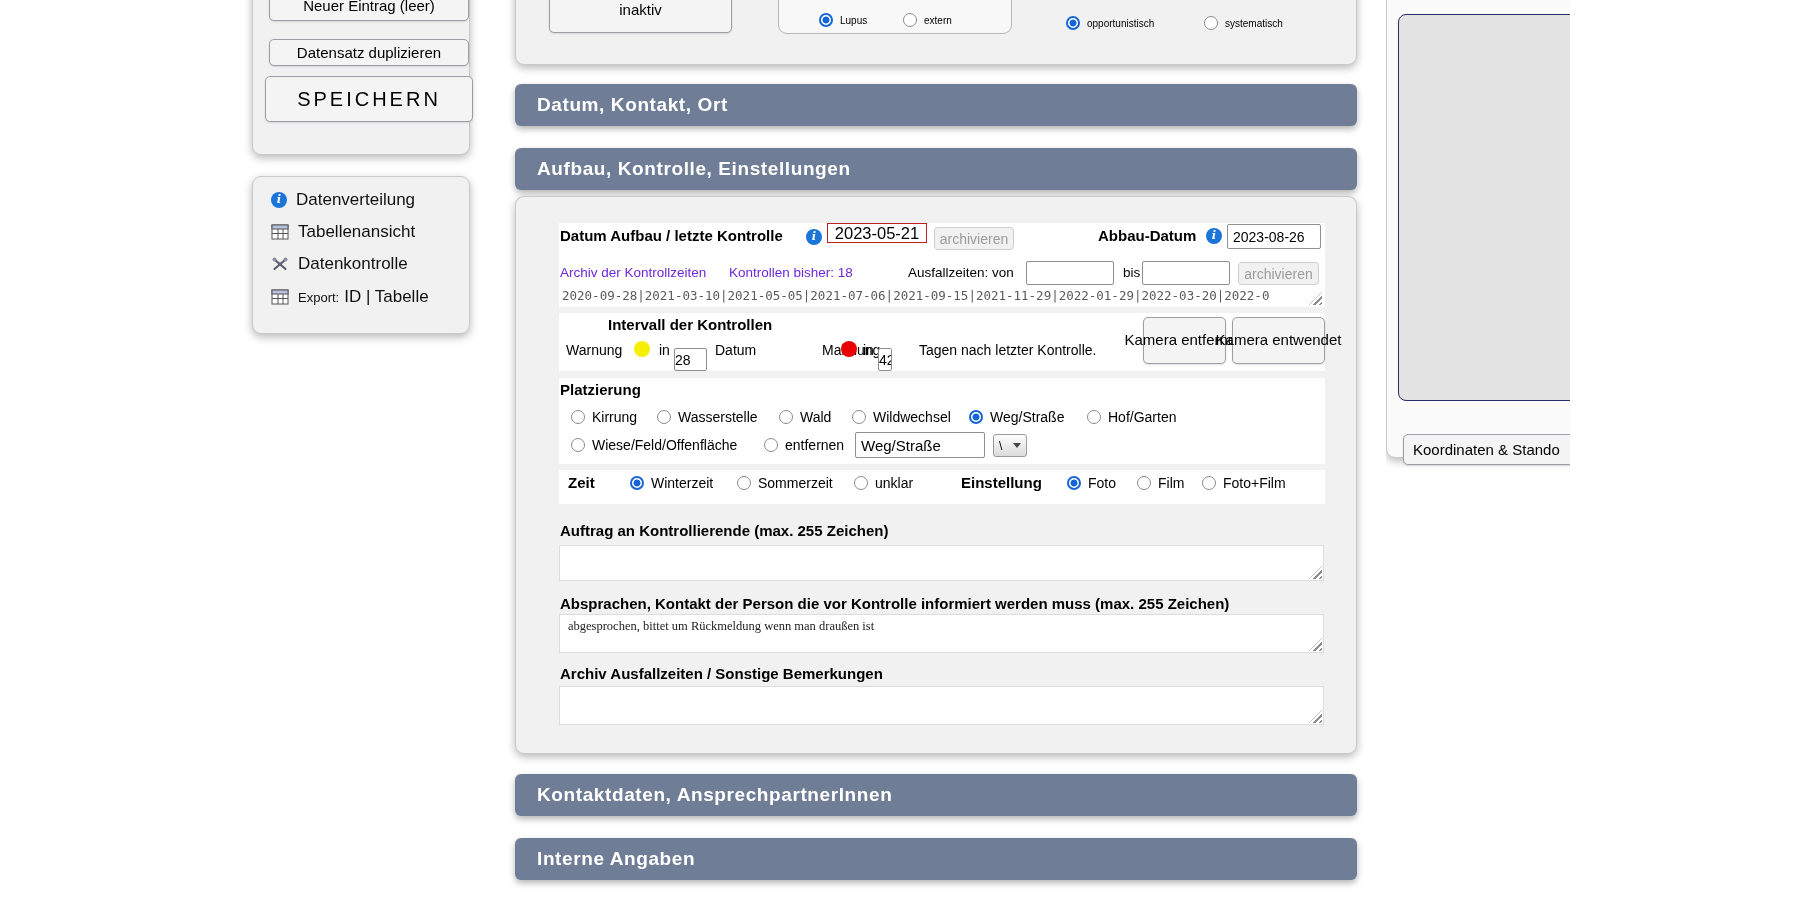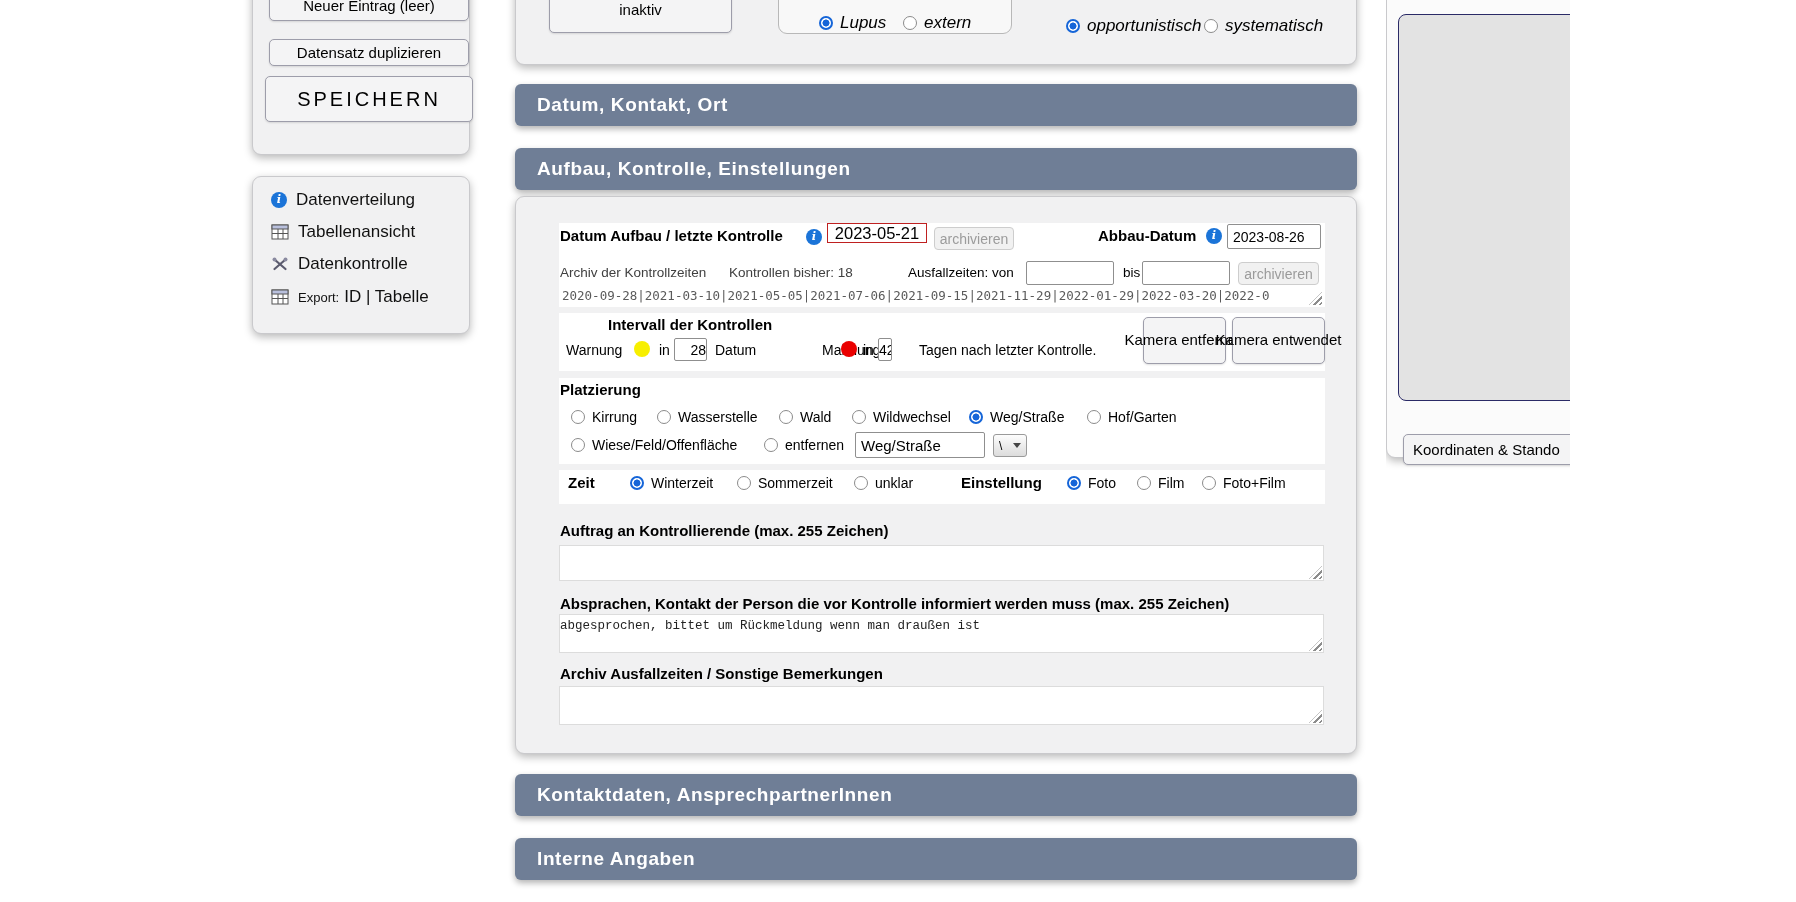--- a/index.html
+++ b/index.html
@@ -11,34 +11,34 @@
   .hdr{position:absolute;left:515px;width:842px;height:42px;background:#6f7e96;border-radius:6px;
        color:#fff;font-size:19px;font-weight:bold;letter-spacing:.6px;line-height:42px;
        padding-left:22px;box-sizing:border-box;box-shadow:0 3px 6px rgba(0,0,0,.3);}
   .btn{position:absolute;display:flex;align-items:center;justify-content:center;background:#f4f4f5;
        border:1px solid #9d9daa;border-radius:5px;font-size:15px;color:#000;box-sizing:border-box;
        box-shadow:0 1px 2px rgba(0,0,0,.12);white-space:nowrap;}
   .btn.dis{color:#9b9b9b;border-color:#cdcdcd;background:#f1f1f1;box-shadow:none;border-radius:4px;font-size:14px;}
   .btn.two{line-height:1.25;text-align:center;}
   .inp{position:absolute;background:#fff;border:1px solid #8f8f8f;border-radius:2px;font-size:14px;
        font-family:inherit;padding:0 5px;box-sizing:border-box;}
-  .inp.center{text-align:right;padding:0;}
+  .inp.center{text-align:left;padding:0;margin-top:10px;}
   .datef{position:absolute;background:#fff;border:1px solid #bf2020;display:flex;align-items:center;
          justify-content:center;font-size:16.5px;box-sizing:border-box;}
-  .ta{position:absolute;background:#fff;border:1px solid #dcdcdc;font-family:Liberation Mono, monospace;
-      font-size:12.5px;color:#222;padding:4px 0;box-sizing:border-box;resize:none;overflow:hidden;}
+  .ta{position:absolute;background:#fff;border:1px solid #dcdcdc;font-family:Liberation Serif, serif;
+      font-size:12.5px;color:#222;padding:4px 8px;box-sizing:border-box;resize:none;overflow:hidden;}
   .rz{position:absolute;width:13px;height:13px;clip-path:polygon(100% 0,100% 100%,0 100%);
       background:repeating-linear-gradient(135deg,#8d8d8d 0 1.5px,transparent 1.5px 4px);}
   .lbl{position:absolute;font-weight:bold;font-size:15px;white-space:nowrap;}
   .txt{position:absolute;font-size:14px;white-space:nowrap;}
-  .gray{color:#404040;}
+  .gray{color:#6d28d9;}
   .sm{font-size:13.5px;}
   .mono{position:absolute;font-family:"DejaVu Sans Mono",monospace;font-size:12.5px;color:#5a5a5a;white-space:nowrap;}
   .opt{position:absolute;display:flex;align-items:center;gap:7px;font-size:14px;white-space:nowrap;}
-  .opt.lg{font-size:17px;font-style:italic;}
+  .opt.lg{font-size:10px;}
   .radio{flex:0 0 auto;width:14px;height:14px;border-radius:50%;border:1.5px solid #8b8b8b;
          background:#fff;box-sizing:border-box;}
   .radio.sel{border:2px solid #1565d8;background:radial-gradient(circle,#1565d8 0 3.2px,#fff 3.8px);}
   .info{position:absolute;width:16px;height:16px;border-radius:50%;background:#1b74d8;color:#fff;
         font-family:"DejaVu Serif",serif;font-style:italic;font-weight:bold;font-size:11.5px;
         text-align:center;line-height:15px;}
   .circle{position:absolute;width:16px;height:16px;border-radius:50%;}
   .menu-row{position:absolute;display:flex;align-items:center;gap:9px;font-size:17px;color:#111;white-space:nowrap;}
   .menu-row .pre{font-size:13px;}
   .selbox{position:absolute;display:flex;align-items:center;justify-content:space-between;padding:0 5px;

